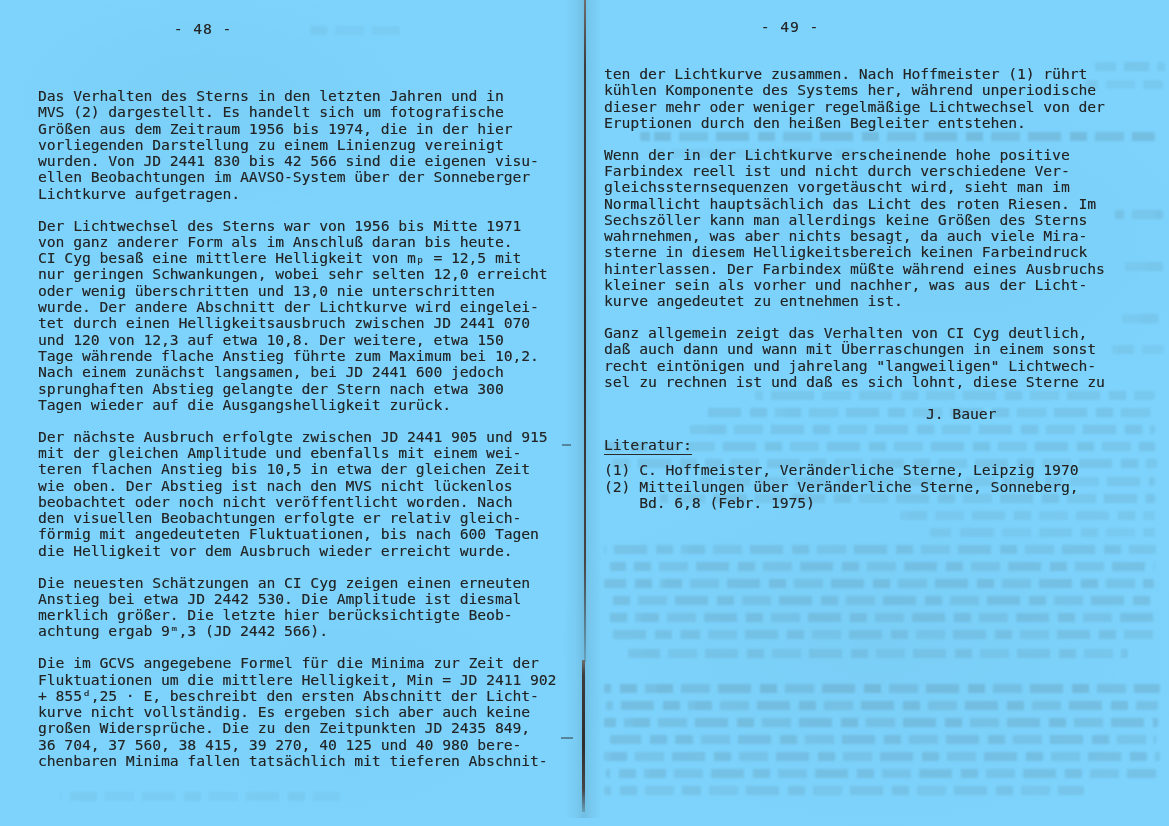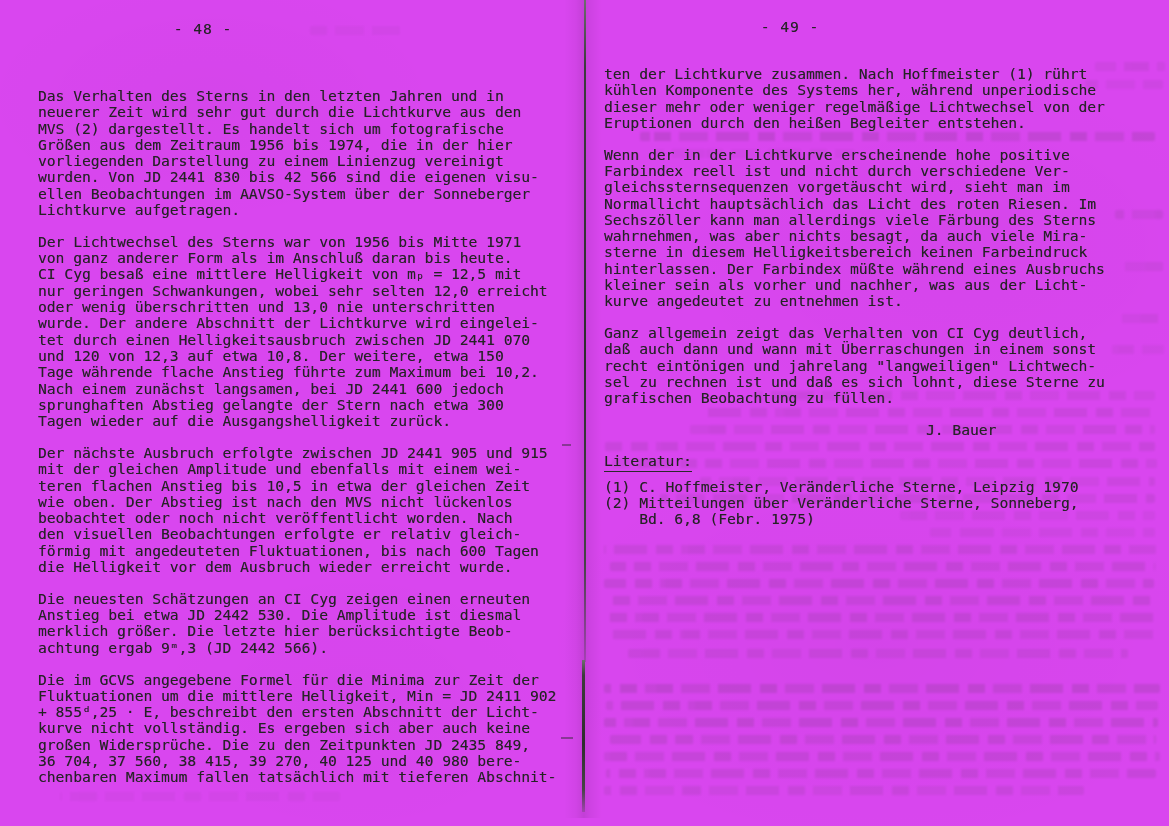--- a/index.html
+++ b/index.html
@@ -1,19 +1,19 @@
 <!DOCTYPE html>
 <html><head>
 <meta charset="utf-8">
 <style>
   html,body{margin:0;padding:0;background:#9a9a9a;}
   #scan{
     position:relative;
     width:1169px;height:826px;
-    background:#d946ef;
+    background:#7dd3fc;
     overflow:hidden;
     font-family:"DejaVu Sans Mono","Liberation Mono",monospace;
     color:#242424;
   }
   
   #scan::before{
     content:"";position:absolute;inset:0;pointer-events:none;
     background:
       radial-gradient(340px 180px at 18% 12%, rgba(0,0,0,0.020), transparent 70%),
       radial-gradient(420px 260px at 82% 30%, rgba(0,0,0,0.018), transparent 70%),
@@ -67,21 +67,20 @@
 </head>
 <body>
 
 <div id="scan">
 
   <div class="page-col" style="left:38px;top:20px;width:510px;height:790px;">
     <div class="page-header" style="left:-90px;right:90px;">- 48 -</div>
     <div class="body-text" style="left:0;top:68px;width:520px;">
         <div class="para">
           <div class="line">Das Verhalten des Sterns in den letzten Jahren und in</div>
-          <div class="line">neuerer Zeit wird sehr gut durch die Lichtkurve aus den</div>
           <div class="line">MVS (2) dargestellt. Es handelt sich um fotografische</div>
           <div class="line">Größen aus dem Zeitraum 1956 bis 1974, die in der hier</div>
           <div class="line">vorliegenden Darstellung zu einem Linienzug vereinigt</div>
           <div class="line">wurden. Von JD 2441 830 bis 42 566 sind die eigenen visu-</div>
           <div class="line">ellen Beobachtungen im AAVSO-System über der Sonneberger</div>
           <div class="line">Lichtkurve aufgetragen.</div>
         </div>
         <div class="para">
           <div class="line">Der Lichtwechsel des Sterns war von 1956 bis Mitte 1971</div>
           <div class="line">von ganz anderer Form als im Anschluß daran bis heute.</div>
@@ -112,53 +111,52 @@
           <div class="line">merklich größer. Die letzte hier berücksichtigte Beob-</div>
           <div class="line">achtung ergab 9ᵐ,3 (JD 2442 566).</div>
         </div>
         <div class="para">
           <div class="line">Die im GCVS angegebene Formel für die Minima zur Zeit der</div>
           <div class="line">Fluktuationen um die mittlere Helligkeit, Min = JD 2411 902</div>
           <div class="line">+ 855ᵈ,25 · E, beschreibt den ersten Abschnitt der Licht-</div>
           <div class="line">kurve nicht vollständig. Es ergeben sich aber auch keine</div>
           <div class="line">großen Widersprüche. Die zu den Zeitpunkten JD 2435 849,</div>
           <div class="line">36 704, 37 560, 38 415, 39 270, 40 125 und 40 980 bere-</div>
-          <div class="line">chenbaren Maximum fallen tatsächlich mit tieferen Abschnit-</div>
+          <div class="line">chenbaren Minima fallen tatsächlich mit tieferen Abschnit-</div>
         </div>
       </div>
   </div>
 
   <div class="page-col" style="left:604px;top:18px;width:512px;height:800px;">
     <div class="page-header" style="left:-90px;right:50px;">- 49 -</div>
     <div class="body-text" style="left:0;top:48px;width:520px;">
       <div>
           <div class="para">
             <div class="line">ten der Lichtkurve zusammen. Nach Hoffmeister (1) rührt</div>
             <div class="line">kühlen Komponente des Systems her, während unperiodische</div>
             <div class="line">dieser mehr oder weniger regelmäßige Lichtwechsel von der</div>
             <div class="line">Eruptionen durch den heißen Begleiter entstehen.</div>
           </div>
           <div class="para">
             <div class="line">Wenn der in der Lichtkurve erscheinende hohe positive</div>
             <div class="line">Farbindex reell ist und nicht durch verschiedene Ver-</div>
             <div class="line">gleichssternsequenzen vorgetäuscht wird, sieht man im</div>
             <div class="line">Normallicht hauptsächlich das Licht des roten Riesen. Im</div>
-            <div class="line">Sechszöller kann man allerdings viele Färbung des Sterns</div>
+            <div class="line">Sechszöller kann man allerdings keine Größen des Sterns</div>
             <div class="line">wahrnehmen, was aber nichts besagt, da auch viele Mira-</div>
             <div class="line">sterne in diesem Helligkeitsbereich keinen Farbeindruck</div>
             <div class="line">hinterlassen. Der Farbindex müßte während eines Ausbruchs</div>
             <div class="line">kleiner sein als vorher und nachher, was aus der Licht-</div>
             <div class="line">kurve angedeutet zu entnehmen ist.</div>
           </div>
           <div class="para">
             <div class="line">Ganz allgemein zeigt das Verhalten von CI Cyg deutlich,</div>
             <div class="line">daß auch dann und wann mit Überraschungen in einem sonst</div>
             <div class="line">recht eintönigen und jahrelang "langweiligen" Lichtwech-</div>
             <div class="line">sel zu rechnen ist und daß es sich lohnt, diese Sterne zu</div>
-            <div class="line">grafischen Beobachtung zu füllen.</div>
           </div>
         </div>
       <div class="line signature">J. Bauer</div>
       <div class="lit-heading-wrap">
         <span class="line lit-heading">Literatur:</span>
       </div>
       <div class="lit-entries">
           <div class="line">(1) C. Hoffmeister, Veränderliche Sterne, Leipzig 1970</div>
           <div class="line">(2) Mitteilungen über Veränderliche Sterne, Sonneberg,</div>
           <div class="line">    Bd. 6,8 (Febr. 1975)</div>

